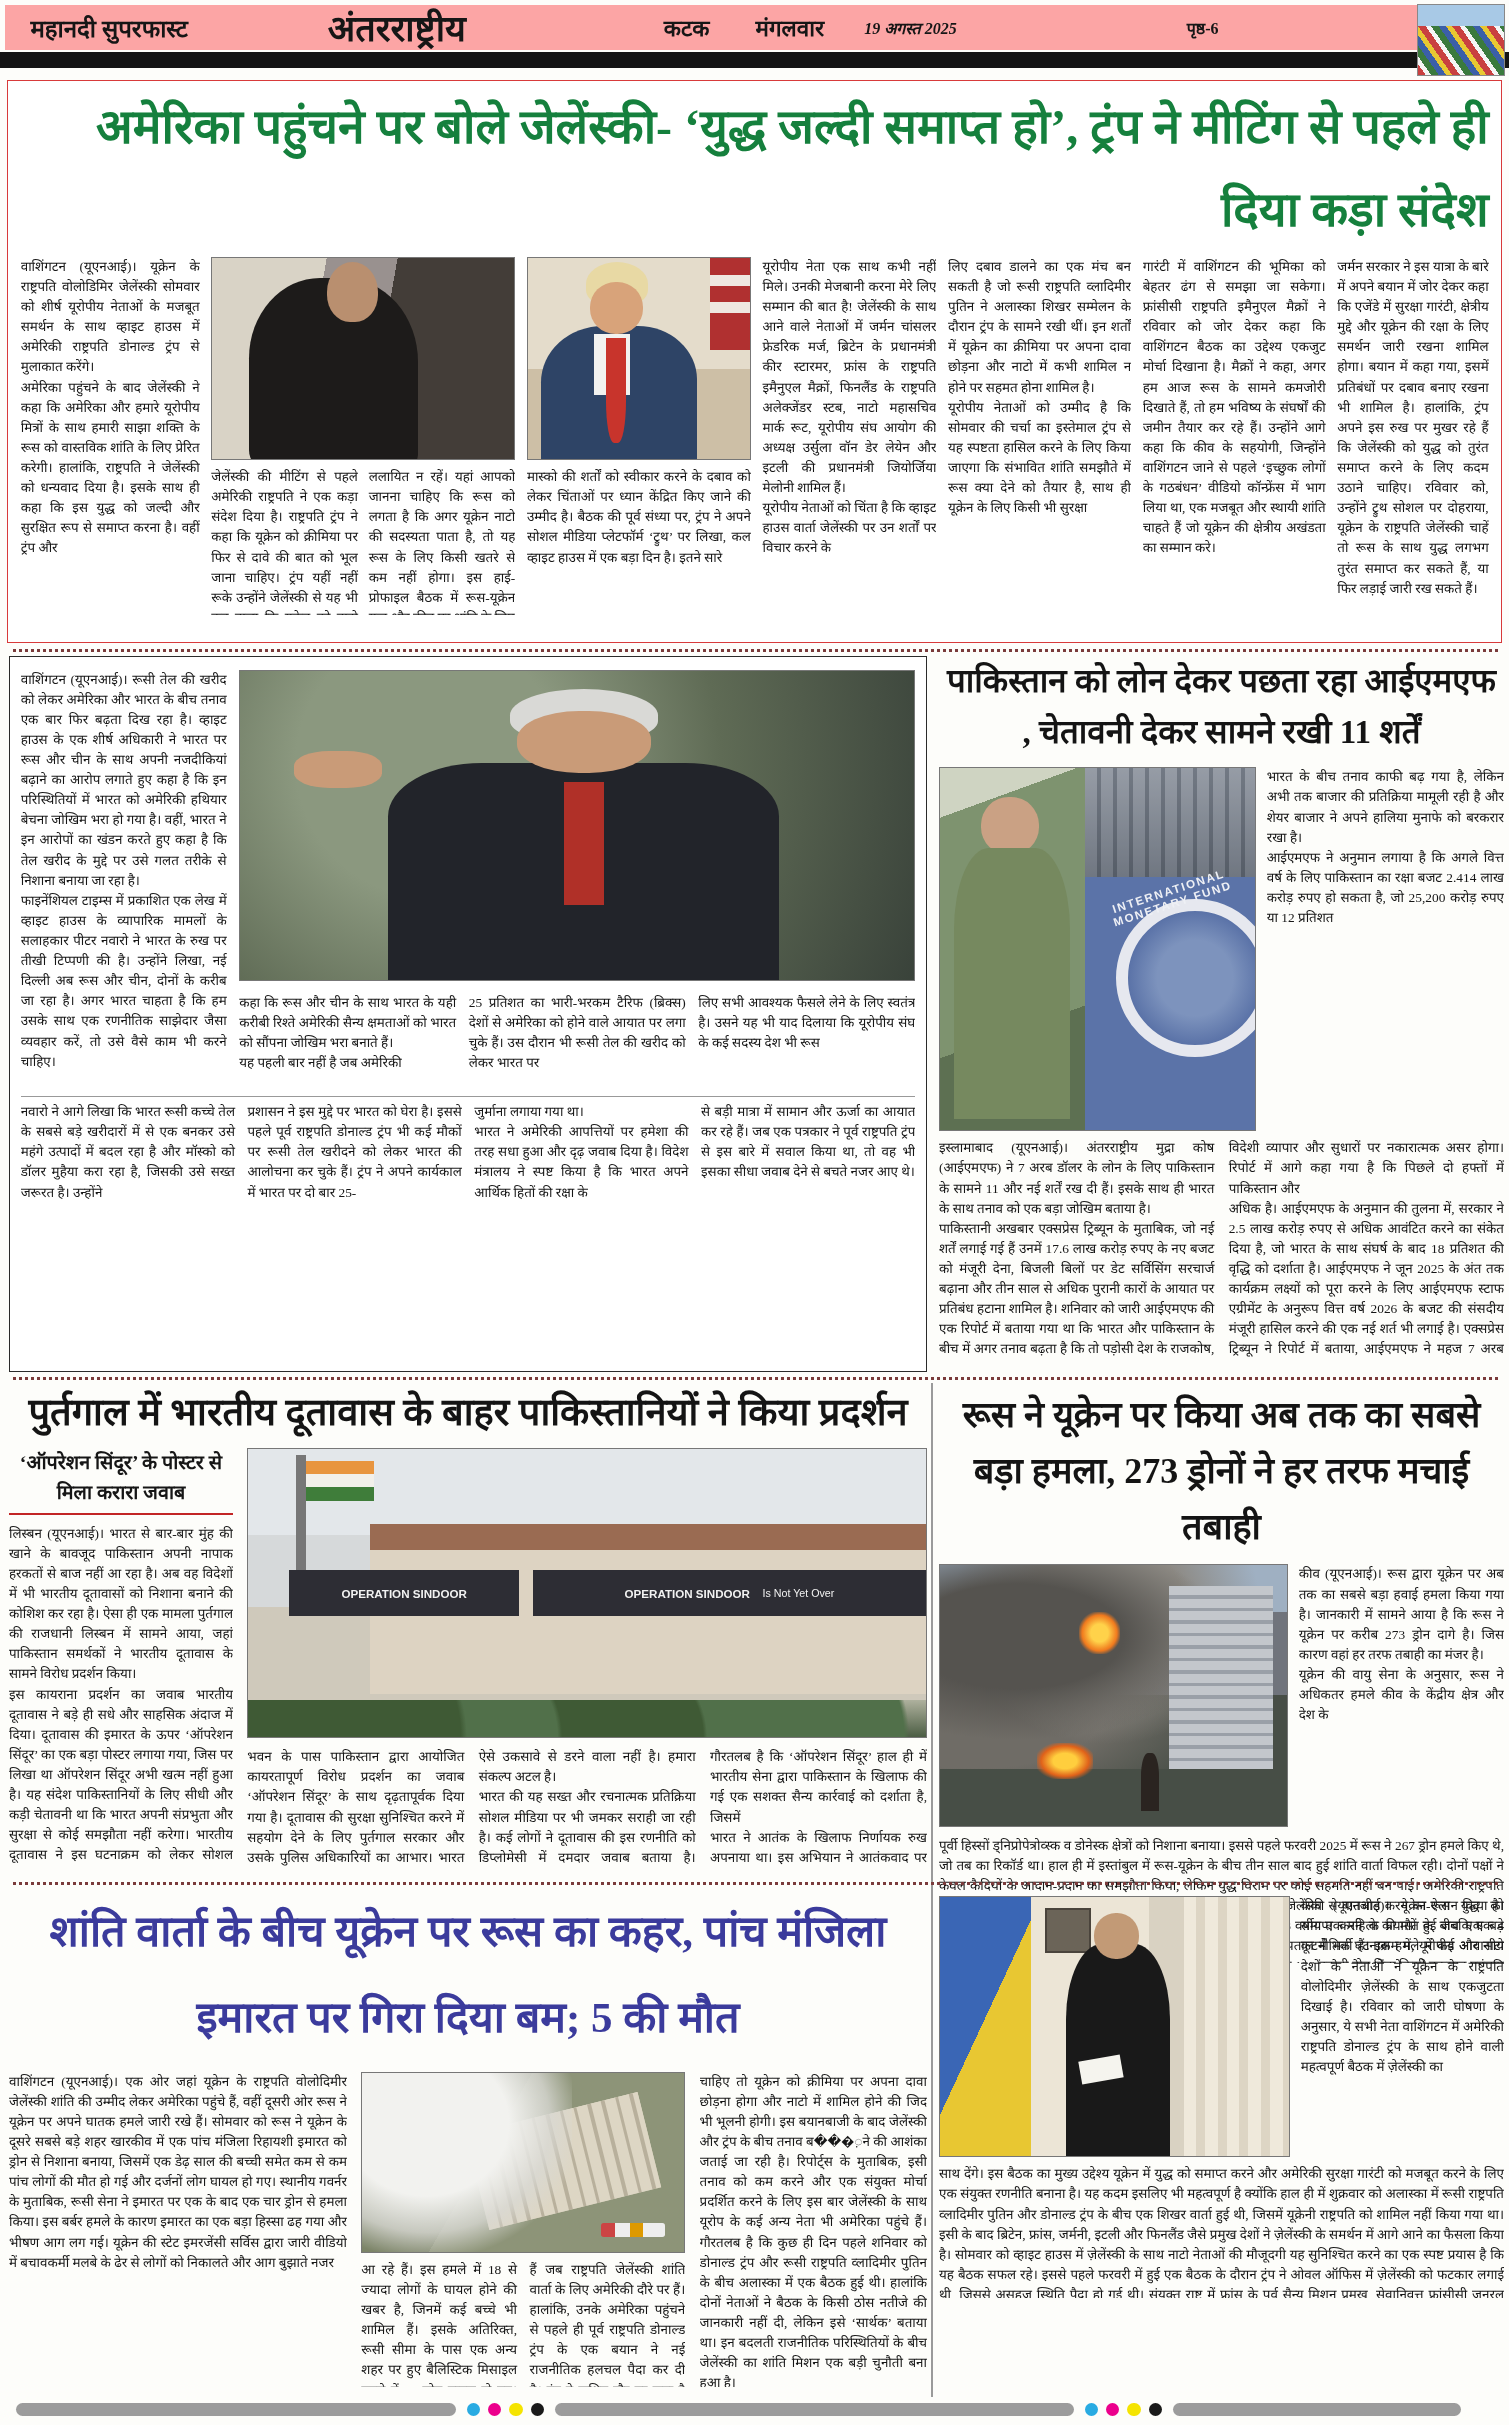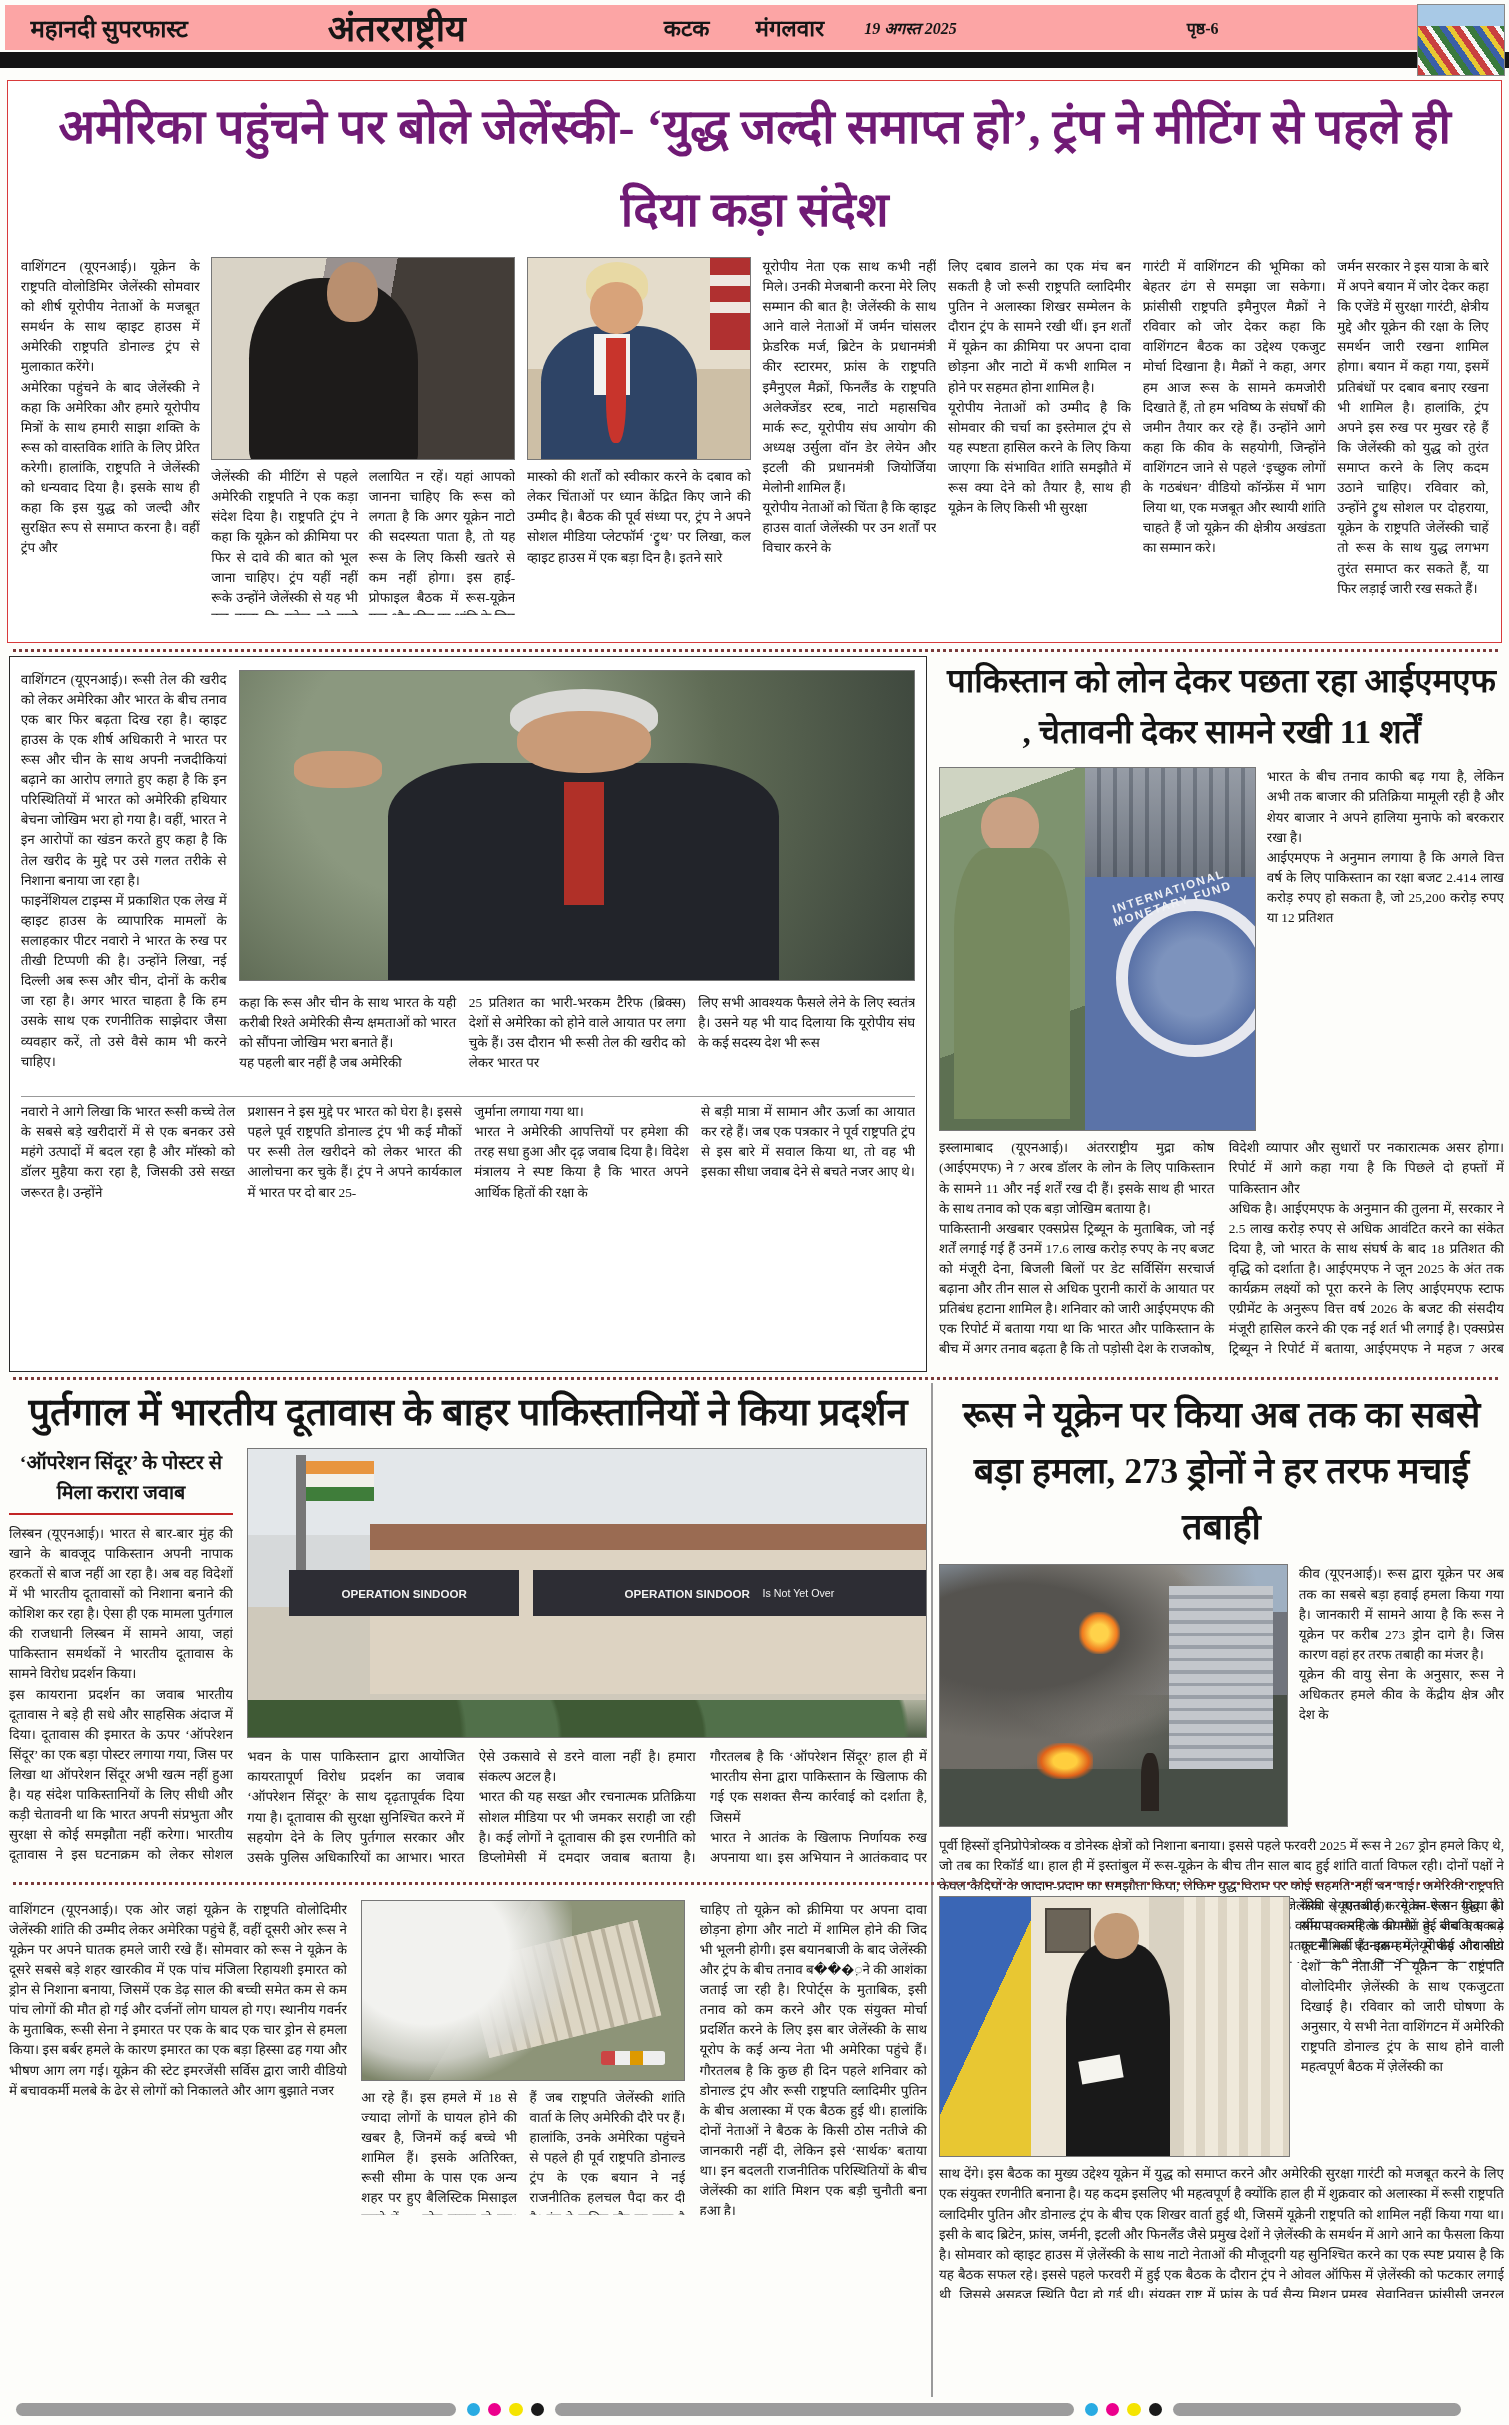--- a/index.html
+++ b/index.html
@@ -16,21 +16,21 @@
   .mh-day{font-size:22.4px;margin-left:40px;}
   .mh-date{font-size:16px;margin-left:34px;font-style:italic;}
   .mh-page{font-size:16px;margin-left:224px;}
   .blackbar{position:absolute;left:0;top:52px;width:1510px;height:16px;background:#141414;}
   .flags{position:absolute;right:5.4px;top:3.6px;width:86px;height:70px;z-index:3;border:0.9px solid #888;
          background:linear-gradient(180deg,#a8c9e6 0 35%,#7fa8cc 35% 100%);overflow:hidden;}
   .flags:before{content:"";position:absolute;left:0;top:30%;width:100%;height:70%;
      background:repeating-linear-gradient(55deg,#c94040 0 6.3px,#f5f5f5 6.3px 10.7px,#3a7a3d 10.7px 17px,#3b5fa8 17px 23px,#e8c832 23px 28px);}
   
   .hl{font-weight:bold;text-align:center;margin:0;}
-  .hl-red{color:#701a75;font-size:48px;line-height:1.72;}
+  .hl-red{color:#15803d;font-size:48px;line-height:1.72;text-align:right;}
   .hl-blue{color:#3b3b9c;font-size:36px;line-height:1.6;}
   .hl-blk{color:#141414;}
   
   .a1{position:absolute;left:7.2px;top:80px;width:1495px;height:563px;border:1.8px solid #d83a3a;
       box-sizing:border-box;padding:5.4px 12.5px;background:#fff;}
   .a1body{display:flex;gap:11.6px;margin-top:5.4px;height:358px;}
   .cellcol{display:flex;flex-direction:column;gap:7.2px;}
   .w200{width:179px;} .w340{width:304px;} .w250{width:224px;} .w195{width:174px;} .w205{width:183px;}
   .grow{flex:1;}
   .cols2{columns:2;column-gap:10.7px;flex:1;}
@@ -290,20 +290,21 @@
       </div>
       <div class="txt grow">कीव (यूएनआई)। रूस द्वारा यूक्रेन पर अब तक का सबसे बड़ा हवाई हमला किया गया है। जानकारी में सामने आया है कि रूस ने यूक्रेन पर करीब 273 ड्रोन दागे है। जिस कारण वहां हर तरफ तबाही का मंजर है।
 यूक्रेन की वायु सेना के अनुसार, रूस ने अधिकतर हमले कीव के केंद्रीय क्षेत्र और देश के</div>
     </div>
     <div class="txt a5bot">पूर्वी हिस्सों ड्निप्रोपेत्रोव्स्क व डोनेस्क क्षेत्रों को निशाना बनाया। इससे पहले फरवरी 2025 में रूस ने 267 ड्रोन हमले किए थे, जो तब का रिकॉर्ड था। हाल ही में इस्तांबुल में रूस-यूक्रेन के बीच तीन साल बाद हुई शांति वार्ता विफल रही। दोनों पक्षों ने केवल कैदियों के आदान-प्रदान का समझौता किया, लेकिन युद्ध विराम पर कोई सहमति नहीं बन पाई। अमेरिकी राष्ट्रपति डोनाल्ड ट्रंप ने सोमवार को रूस के राष्ट्रपति पुतिन और यूक्रेन के राष्ट्रपति जेलेंस्की से बातचीत करने का ऐलान किया है। रविवार की तड़के चली लगातार हमलों में कीव क्षेत्र के ओबुखिव जिले में 28 वर्षीय एक महिला की मौत हुई जबकि एक 4 साल का बच्चा समेत कम से कम तीन लोग घायल हुए। घायल सभी अस्पताल में भर्ती हैं। इस हमले में कई आवासीय इमारतें भी क्षतिग्रस्त हुईं। यूक्रेनी वायु रक्षा बलों ने 88 ड्रोन मार गिराए, जबकि 128 नकली ड्रोन बिना किसी नुकसान पहुंचाए गिर गए। कीव और इसके आसपास के क्षेत्रों में नौ घंटे तक हवाई हमले की चेतावनी जारी रही। यूक्रेन के डिसइन्फॉर्मेशन सेंटर के प्रमुख आंद्रेई कोवालेन्को ने कहा, रूस ने हमेशा वार्ता के समय धमकाने के लिए युद्ध का सहारा लिया है। पिछले दिन भी रूस के ड्रोन हमले में यूक्रेन के सुमी क्षेत्र में एक बस पर हमला हुआ था, जिसमें नौ आम नागरिक मारे गए थे। यूक्रेन के राष्ट्रपति जेलेंस्की ने इसे जानबूझकर हमला करार देते हुए रूस पर सख्त प्रतिबंध लगाने की मांग की है। रूस ने हालांकि दावा किया था कि उन्होंने एक सैन्य ठिकाने को निशाना बनाया था।</div>
   </section>
 
   <div class="sep" style="top:1882px;"></div>
 
   <section class="a6">
+    <h2 class="hl hl-a6">शांति वार्ता के बीच यूक्रेन पर रूस का कहर, पांच मंजिला इमारत पर गिरा दिया बम; 5 की मौत</h2>
     <div class="a6row">
       <div class="txt w380">वाशिंगटन (यूएनआई)। एक ओर जहां यूक्रेन के राष्ट्रपति वोलोदिमीर जेलेंस्की शांति की उम्मीद लेकर अमेरिका पहुंचे हैं, वहीं दूसरी ओर रूस ने यूक्रेन पर अपने घातक हमले जारी रखे हैं। सोमवार को रूस ने यूक्रेन के दूसरे सबसे बड़े शहर खारकीव में एक पांच मंजिला रिहायशी इमारत को ड्रोन से निशाना बनाया, जिसमें एक डेढ़ साल की बच्ची समेत कम से कम पांच लोगों की मौत हो गई और दर्जनों लोग घायल हो गए। स्थानीय गवर्नर के मुताबिक, रूसी सेना ने इमारत पर एक के बाद एक चार ड्रोन से हमला किया। इस बर्बर हमले के कारण इमारत का एक बड़ा हिस्सा ढह गया और भीषण आग लग गई। यूक्रेन की स्टेट इमरजेंसी सर्विस द्वारा जारी वीडियो में बचावकर्मी मलबे के ढेर से लोगों को निकालते और आग बुझाते नजर</div>
       <div class="a6mid">
         <div class="ph pha">
           <div class="bldg"></div>
           <div class="smoke"></div>
           <div class="veh"></div>
         </div>
         <div class="txt a6cols">आ रहे हैं। इस हमले में 18 से ज्यादा लोगों के घायल होने की खबर है, जिनमें कई बच्चे भी शामिल हैं। इसके अतिरिक्त, रूसी सीमा के पास एक अन्य शहर पर हुए बैलिस्टिक मिसाइल हमले में 11 लोग घायल हो गए। यह हमले ऐसे समय में हुए
 हैं जब राष्ट्रपति जेलेंस्की शांति वार्ता के लिए अमेरिकी दौरे पर हैं। हालांकि, उनके अमेरिका पहुंचने से पहले ही पूर्व राष्ट्रपति डोनाल्ड ट्रंप के एक बयान ने नई राजनीतिक हलचल पैदा कर दी है। ट्रंप ने कथित तौर पर कहा है कि अगर शांति</div>

